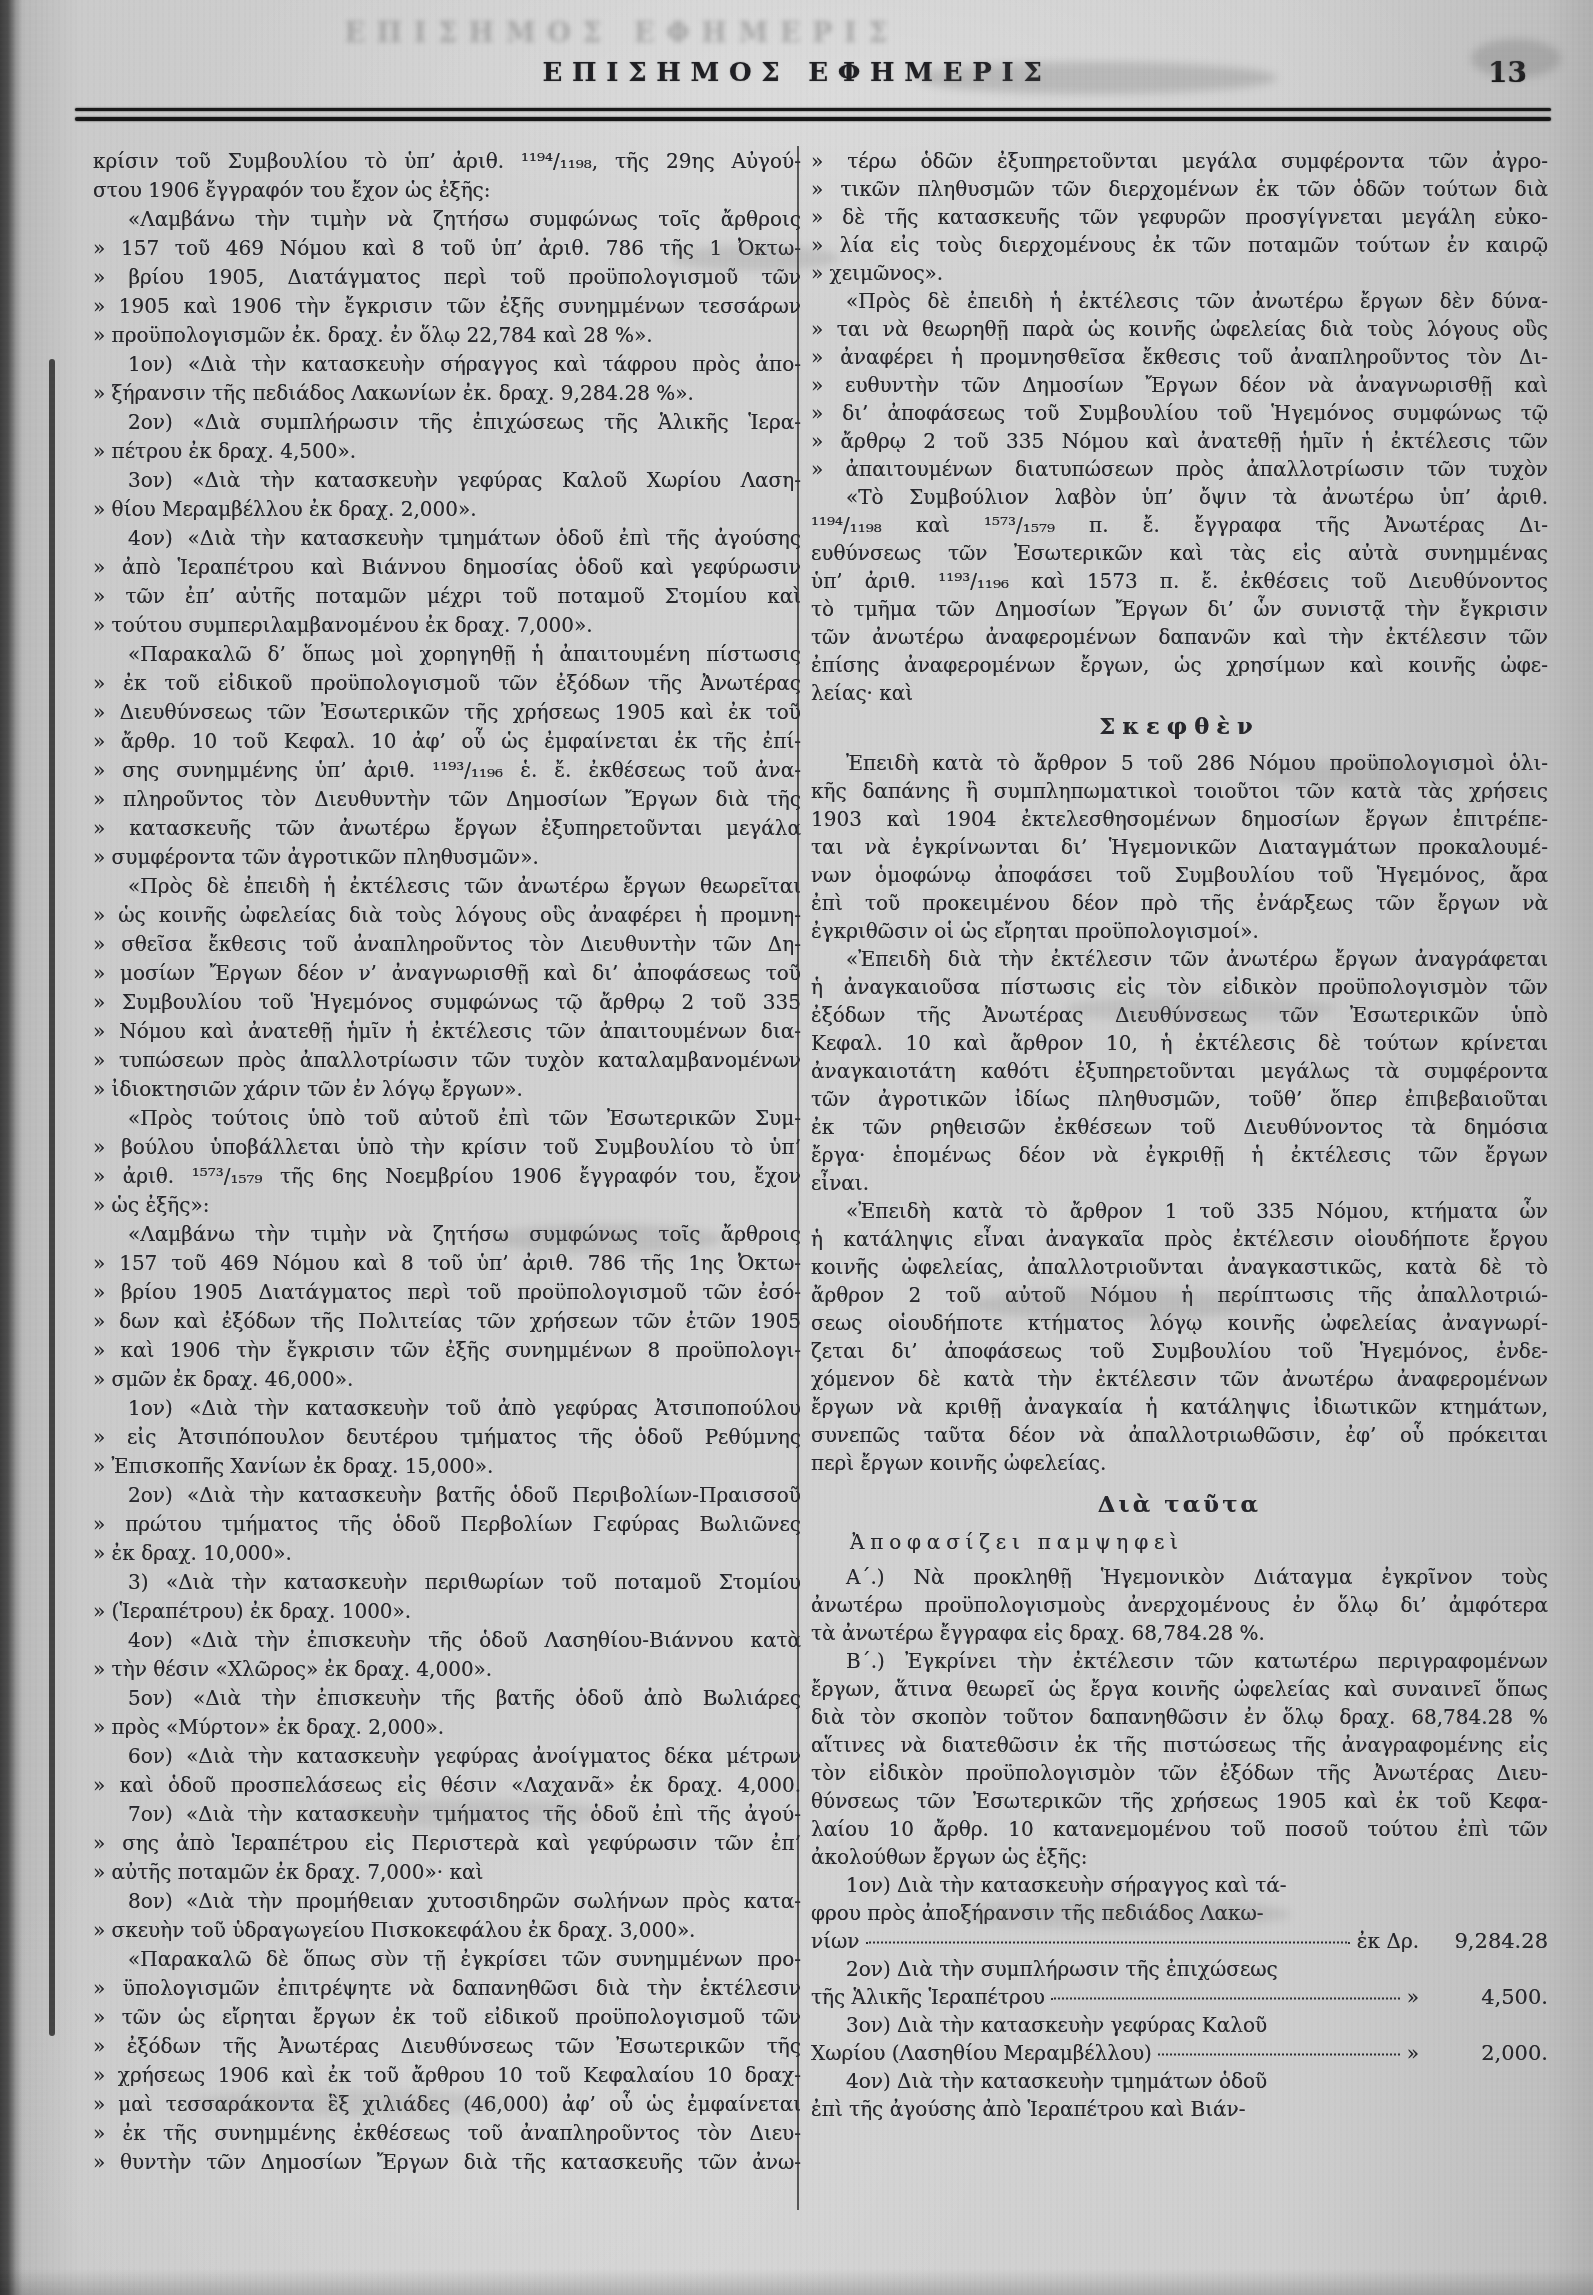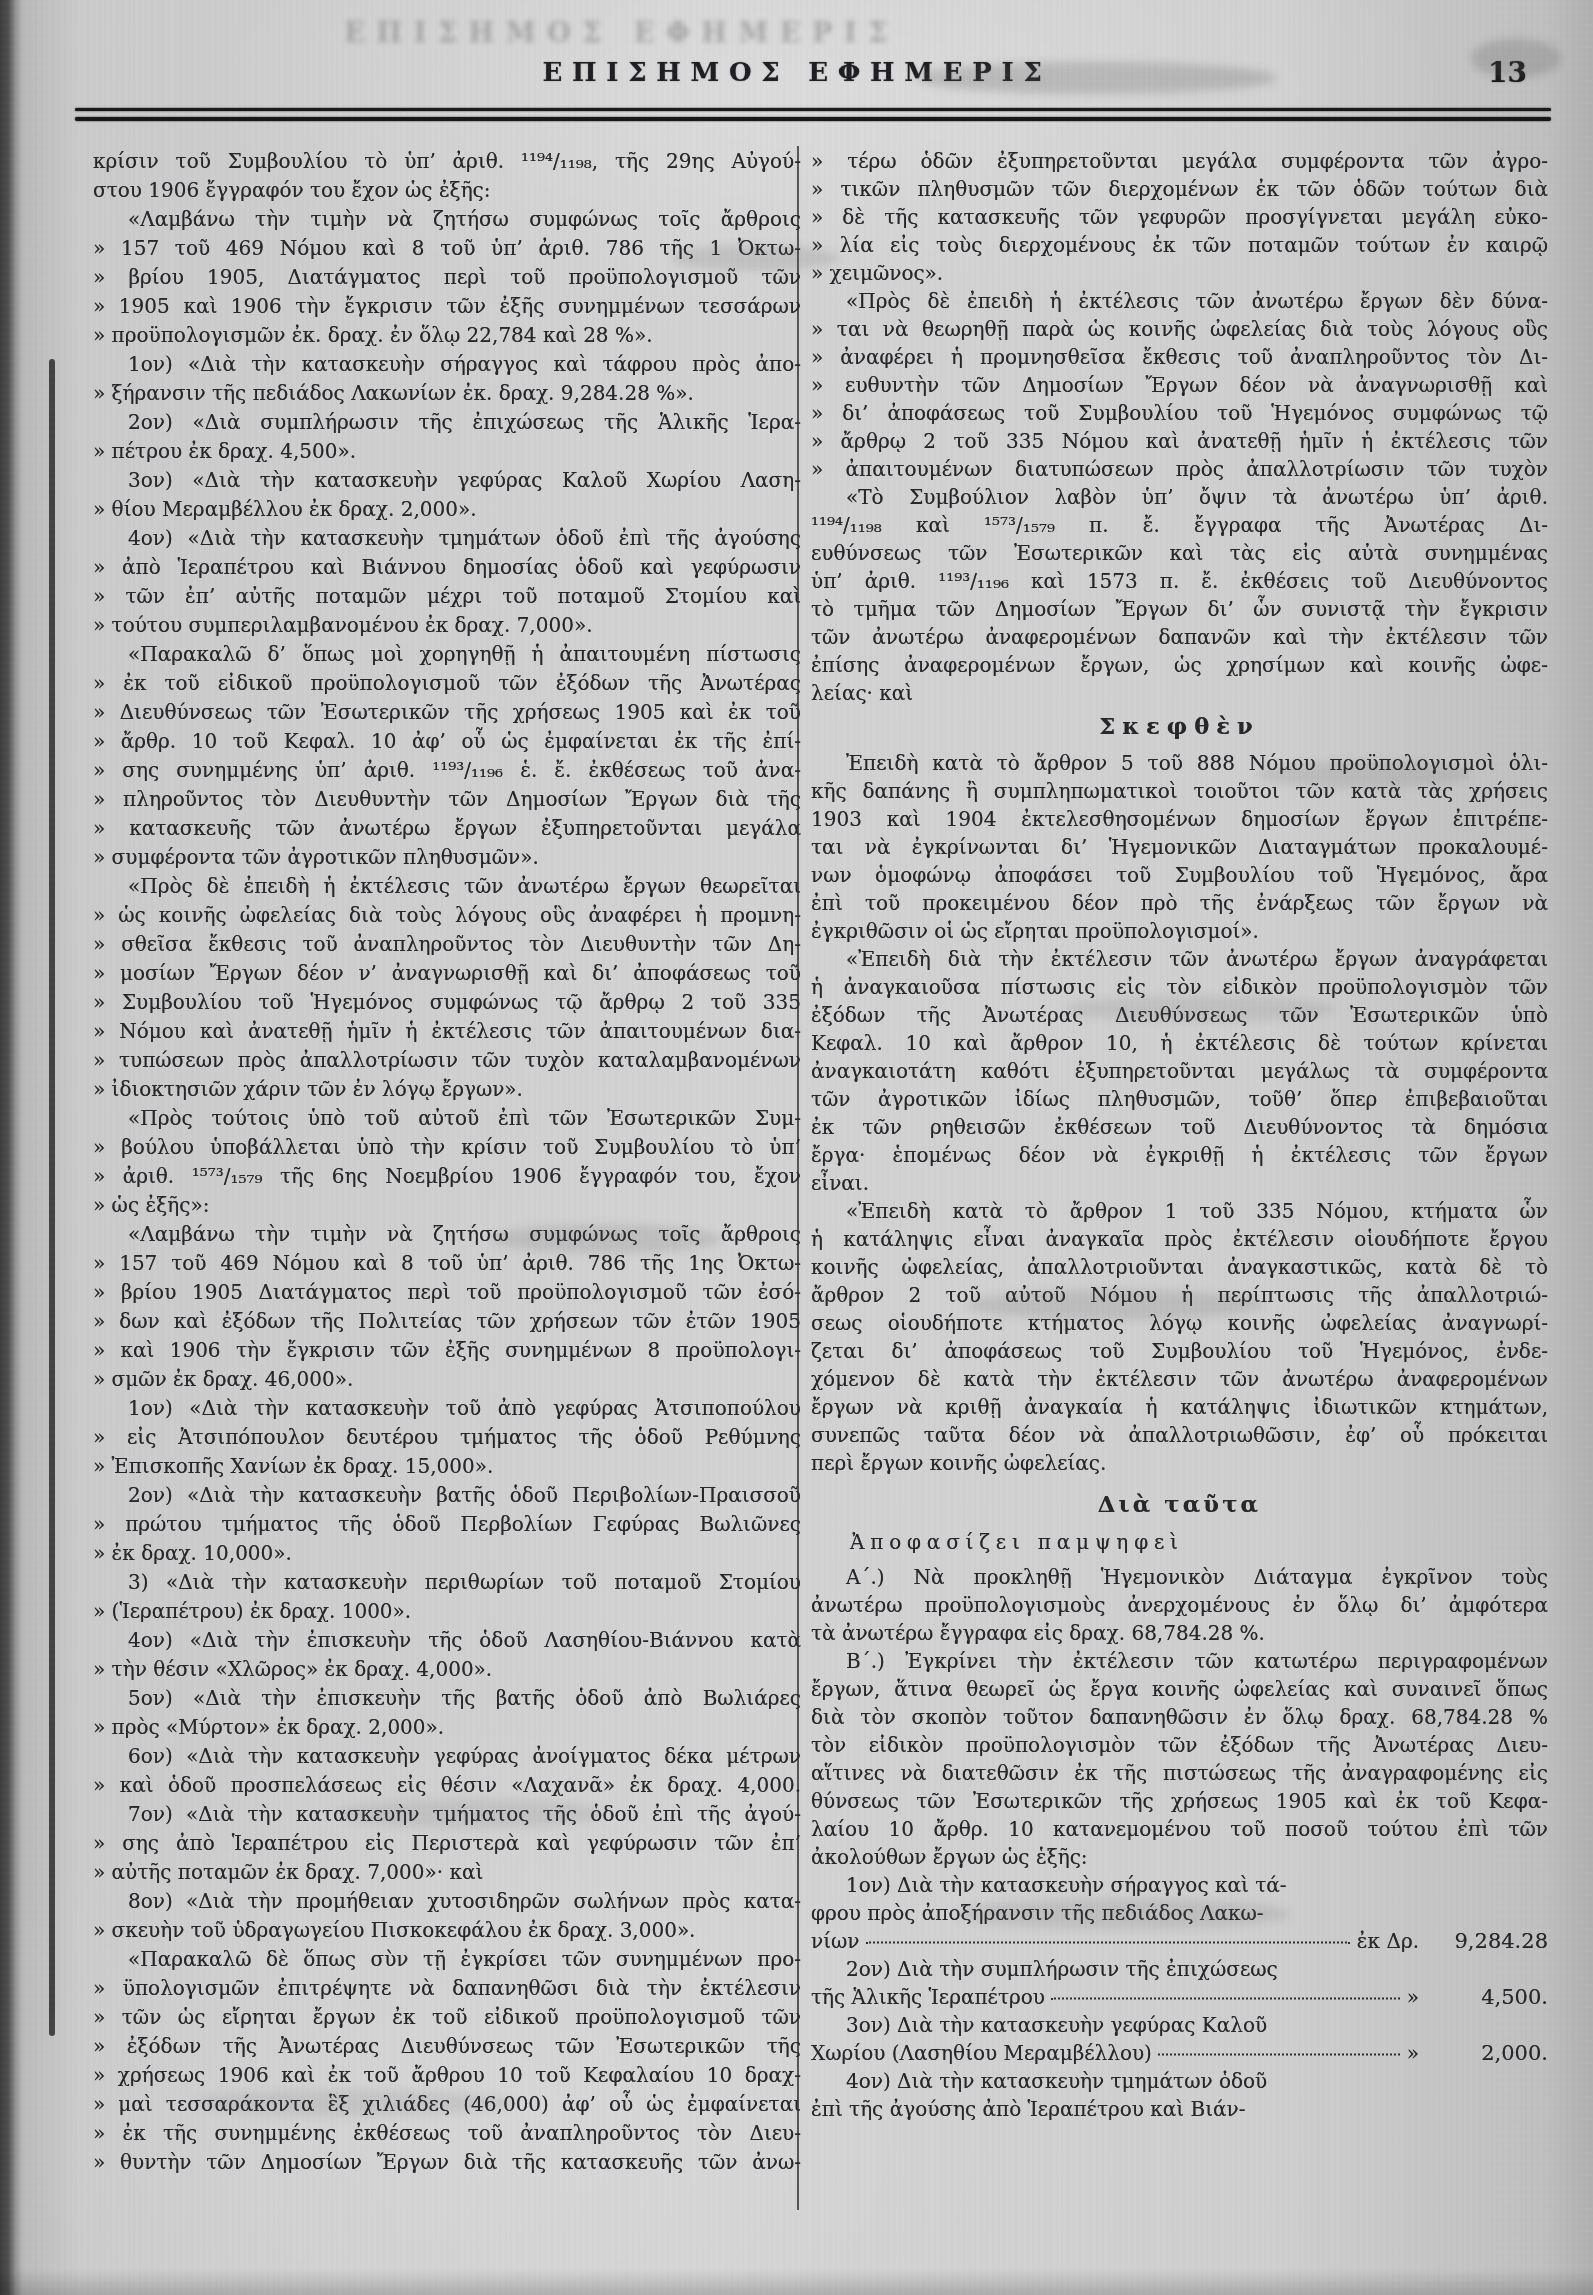--- a/index.html
+++ b/index.html
@@ -182,21 +182,21 @@
       <div class="ln j">» ἀπαιτουμένων διατυπώσεων πρὸς ἀπαλλοτρίωσιν τῶν τυχὸν</div>
       <div class="ln ij">«Τὸ Συμβούλιον λαβὸν ὑπ’ ὄψιν τὰ ἀνωτέρω ὑπ’ ἀριθ.</div>
       <div class="ln j">¹¹⁹⁴/₁₁₉₈ καὶ ¹⁵⁷³/₁₅₇₉ π. ἔ. ἔγγραφα τῆς Ἀνωτέρας Δι-</div>
       <div class="ln j">ευθύνσεως τῶν Ἐσωτερικῶν καὶ τὰς εἰς αὐτὰ συνημμένας</div>
       <div class="ln j">ὑπ’ ἀριθ. ¹¹⁹³/₁₁₉₆ καὶ 1573 π. ἔ. ἐκθέσεις τοῦ Διευθύνοντος</div>
       <div class="ln j">τὸ τμῆμα τῶν Δημοσίων Ἔργων δι’ ὧν συνιστᾷ τὴν ἔγκρισιν</div>
       <div class="ln j">τῶν ἀνωτέρω ἀναφερομένων δαπανῶν καὶ τὴν ἐκτέλεσιν τῶν</div>
       <div class="ln j">ἐπίσης ἀναφερομένων ἔργων, ὡς χρησίμων καὶ κοινῆς ὠφε-</div>
       <div class="ln l">λείας· καὶ</div>
       <div class="ln h1">Σκεφθὲν</div>
-      <div class="ln ij">Ἐπειδὴ κατὰ τὸ ἄρθρον 5 τοῦ 888 Νόμου προϋπολογισμοὶ ὁλι-</div>
+      <div class="ln ij">Ἐπειδὴ κατὰ τὸ ἄρθρον 5 τοῦ 286 Νόμου προϋπολογισμοὶ ὁλι-</div>
       <div class="ln j">κῆς δαπάνης ἢ συμπληπωματικοὶ τοιοῦτοι τῶν κατὰ τὰς χρήσεις</div>
       <div class="ln j">1903 καὶ 1904 ἐκτελεσθησομένων δημοσίων ἔργων ἐπιτρέπε-</div>
       <div class="ln j">ται νὰ ἐγκρίνωνται δι’ Ἡγεμονικῶν Διαταγμάτων προκαλουμέ-</div>
       <div class="ln j">νων ὁμοφώνῳ ἀποφάσει τοῦ Συμβουλίου τοῦ Ἡγεμόνος, ἄρα</div>
       <div class="ln j">ἐπὶ τοῦ προκειμένου δέον πρὸ τῆς ἐνάρξεως τῶν ἔργων νὰ</div>
       <div class="ln l">ἐγκριθῶσιν οἱ ὡς εἴρηται προϋπολογισμοί».</div>
       <div class="ln ij">«Ἐπειδὴ διὰ τὴν ἐκτέλεσιν τῶν ἀνωτέρω ἔργων ἀναγράφεται</div>
       <div class="ln j">ἡ ἀναγκαιοῦσα πίστωσις εἰς τὸν εἰδικὸν προϋπολογισμὸν τῶν</div>
       <div class="ln j">ἐξόδων τῆς Ἀνωτέρας Διευθύνσεως τῶν Ἐσωτερικῶν ὑπὸ</div>
       <div class="ln j">Κεφαλ. 10 καὶ ἄρθρον 10, ἡ ἐκτέλεσις δὲ τούτων κρίνεται</div>
@@ -216,22 +216,22 @@
       <div class="ln j">συνεπῶς ταῦτα δέον νὰ ἀπαλλοτριωθῶσιν, ἐφ’ οὗ πρόκειται</div>
       <div class="ln l">περὶ ἔργων κοινῆς ὠφελείας.</div>
       <div class="ln h2">Διὰ ταῦτα</div>
       <div class="ln sp">Ἀποφασίζει παμψηφεὶ</div>
       <div class="ln ij">Α΄.) Νὰ προκληθῇ Ἡγεμονικὸν Διάταγμα ἐγκρῖνον τοὺς</div>
       <div class="ln j">ἀνωτέρω προϋπολογισμοὺς ἀνερχομένους ἐν ὅλῳ δι’ ἀμφότερα</div>
       <div class="ln l">τὰ ἀνωτέρω ἔγγραφα εἰς δραχ. 68,784.28 %.</div>
       <div class="ln ij">Β΄.) Ἐγκρίνει τὴν ἐκτέλεσιν τῶν κατωτέρω περιγραφομένων</div>
       <div class="ln j">ἔργων, ἅτινα θεωρεῖ ὡς ἔργα κοινῆς ὠφελείας καὶ συναινεῖ ὅπως</div>
       <div class="ln j">διὰ τὸν σκοπὸν τοῦτον δαπανηθῶσιν ἐν ὅλῳ δραχ. 68,784.28 %</div>
+      <div class="ln j">αἵτινες νὰ διατεθῶσιν ἐκ τῆς πιστώσεως τῆς ἀναγραφομένης εἰς</div>
       <div class="ln j">τὸν εἰδικὸν προϋπολογισμὸν τῶν ἐξόδων τῆς Ἀνωτέρας Διευ-</div>
-      <div class="ln j">αἵτινες νὰ διατεθῶσιν ἐκ τῆς πιστώσεως τῆς ἀναγραφομένης εἰς</div>
       <div class="ln j">θύνσεως τῶν Ἐσωτερικῶν τῆς χρήσεως 1905 καὶ ἐκ τοῦ Κεφα-</div>
       <div class="ln j">λαίου 10 ἄρθρ. 10 κατανεμομένου τοῦ ποσοῦ τούτου ἐπὶ τῶν</div>
       <div class="ln l">ἀκολούθων ἔργων ὡς ἑξῆς:</div>
       <div class="ln il half">1ον) Διὰ τὴν κατασκευὴν σήραγγος καὶ τά-</div>
       <div class="ln l half">φρου πρὸς ἀποξήρανσιν τῆς πεδιάδος Λακω-</div>
       <div class="ln amt">
         <span>νίων</span>
         <span class="dots"></span>
         <span class="cur">ἐκ Δρ.</span>
         <span class="amtv">9,284.28</span>

